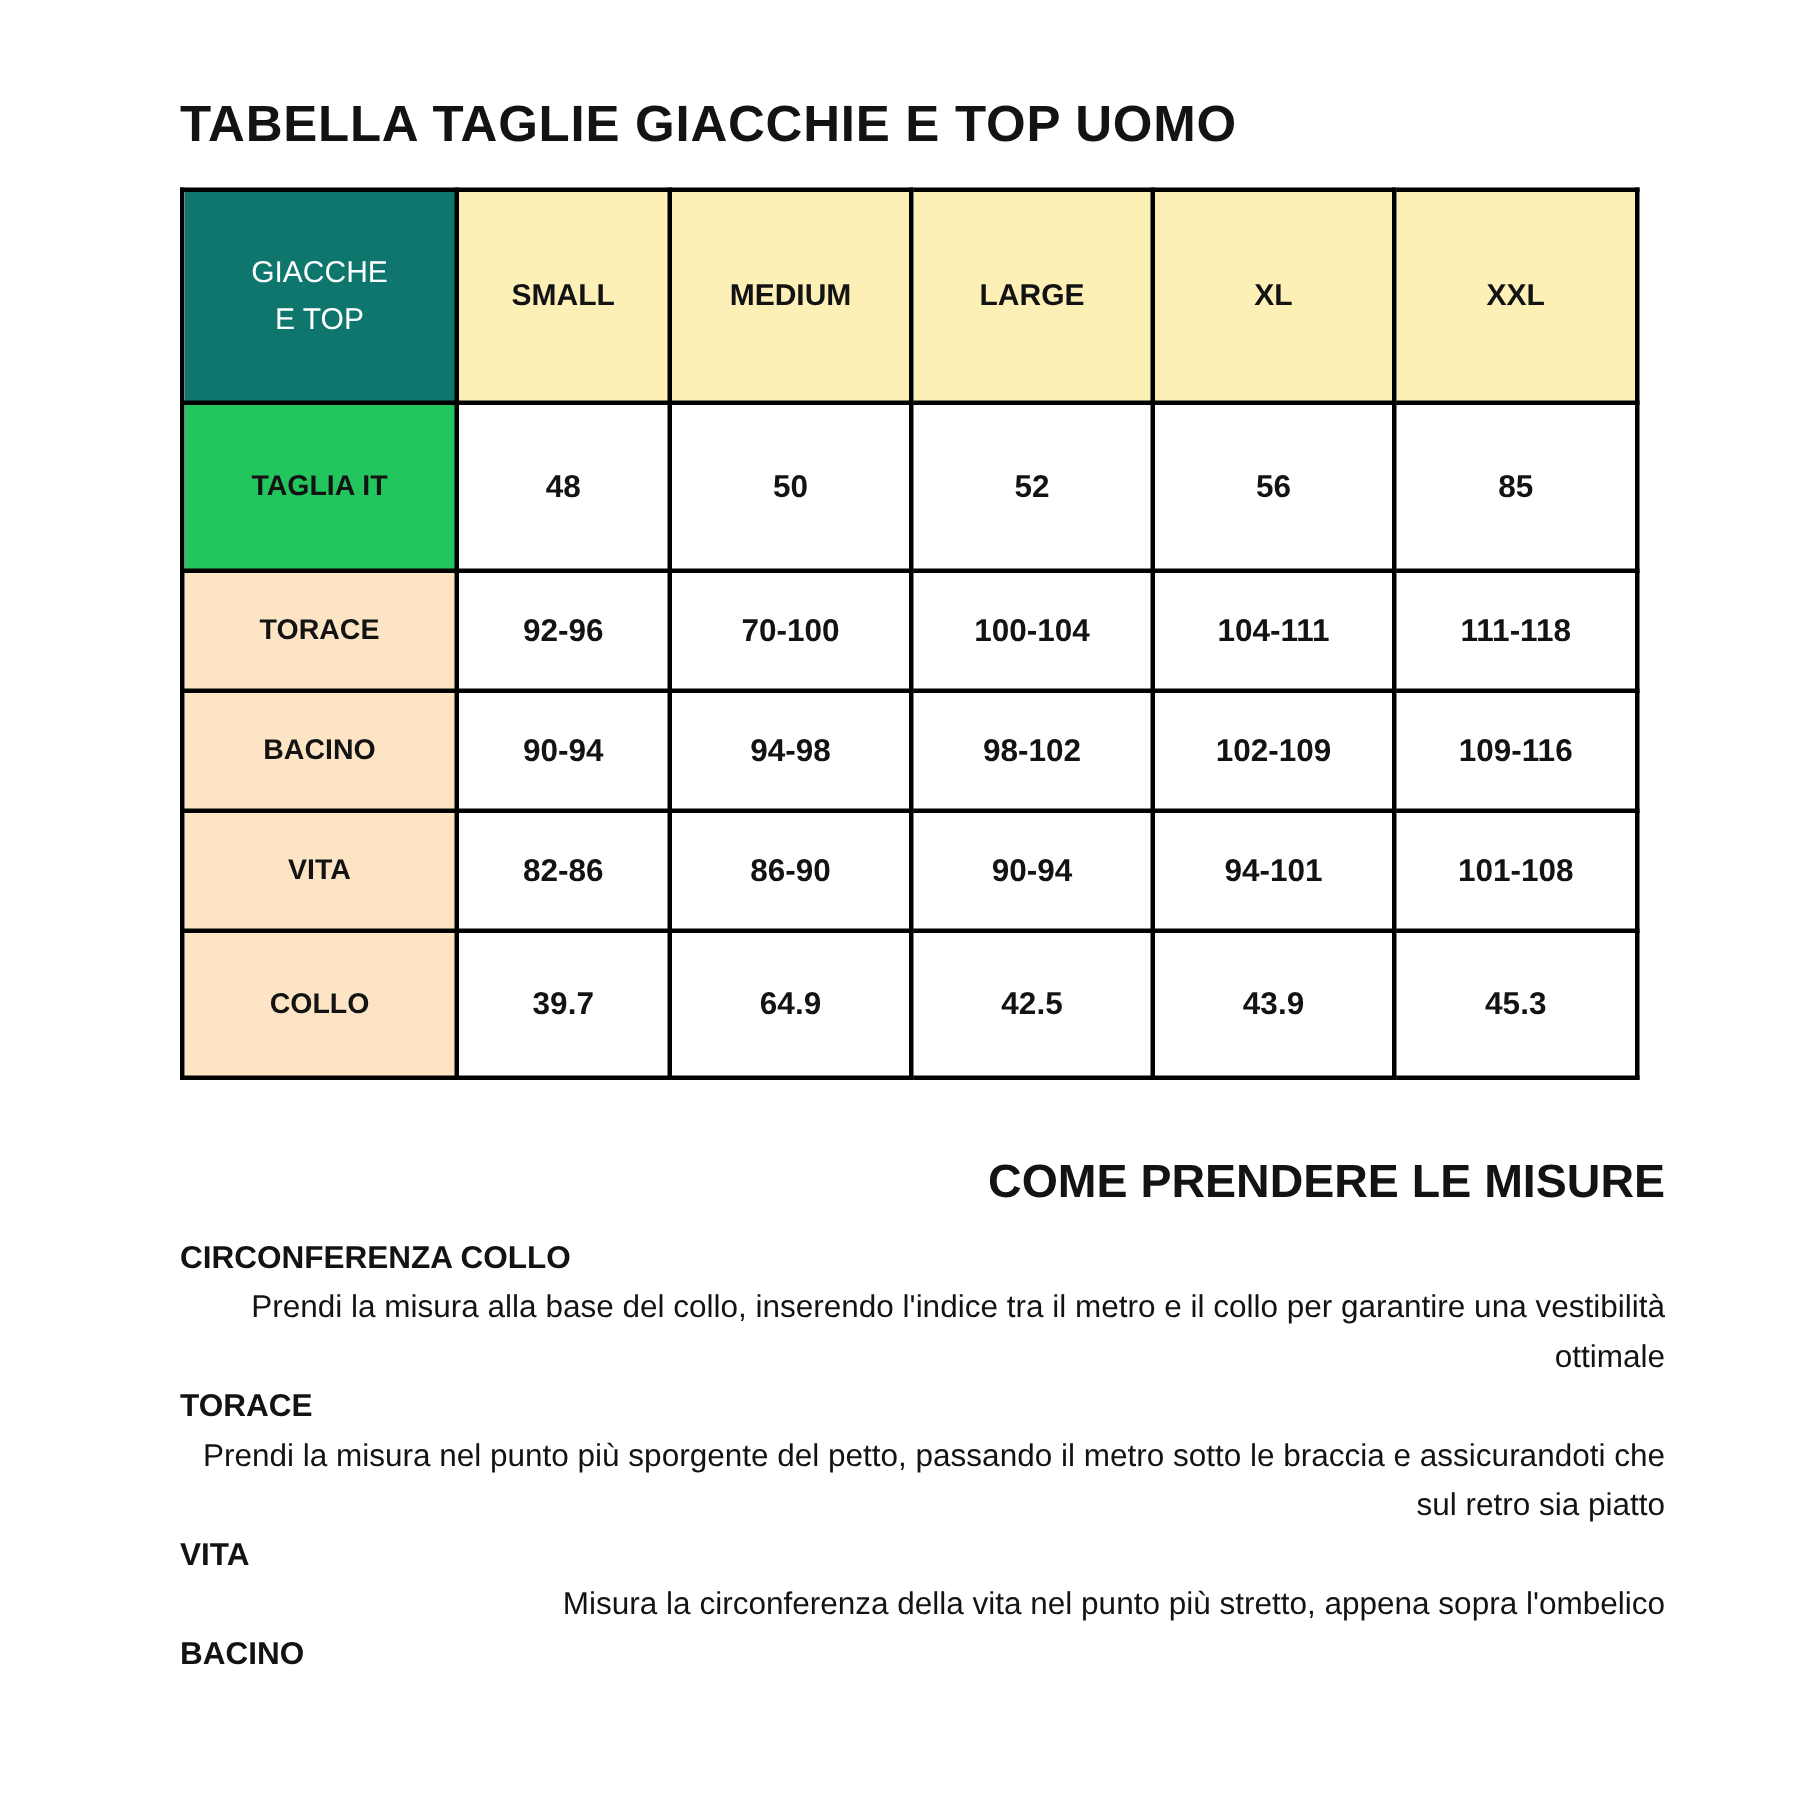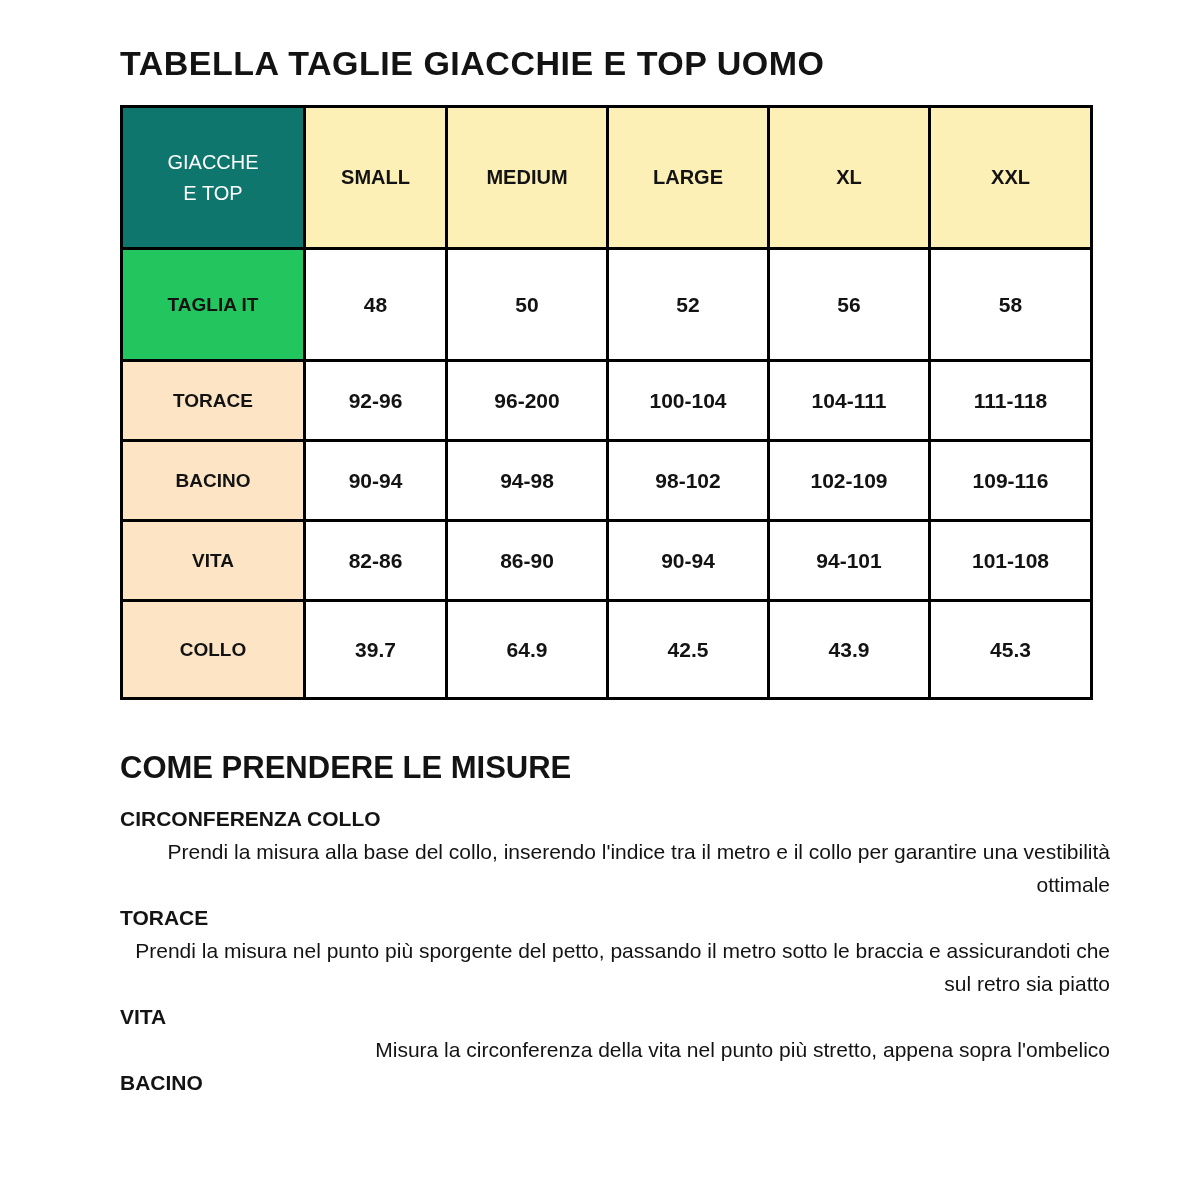--- a/index.html
+++ b/index.html
@@ -4,21 +4,21 @@
 <style>
   * { margin: 0; padding: 0; box-sizing: border-box; }
   html, body {
     width: 1200px;
     height: 1200px;
     background: #ffffff;
     font-family: "Liberation Sans", sans-serif;
     color: #111111;
   }
   .content {
-    padding-top: 44px;
+    padding-top: 64px;
     padding-left: 120px;
     width: 1110px;
   }
   .page-title {
     font-size: 34px;
     font-weight: bold;
     letter-spacing: 0.5px;
     color: #131313;
     margin-bottom: 22px;
   }
@@ -67,20 +67,21 @@
 
   .measure-section {
     margin-top: 50px;
     width: 990px;
   }
   .section-title {
     font-size: 31px;
     font-weight: bold;
     color: #131313;
     margin-bottom: 16px;
+    text-align: right;
   }
   .guide-heading {
     font-size: 21px;
     font-weight: bold;
     line-height: 33px;
     color: #131313;
   }
   .guide-text {
     font-size: 21px;
     font-weight: normal;
@@ -117,27 +118,27 @@
         <th class="col-head">XL</th>
         <th class="col-head">XXL</th>
       </tr>
 
       <tr class="r-taglia">
         <th class="row-head bg-orange">TAGLIA IT</th>
         <td class="val-cell">48</td>
         <td class="val-cell">50</td>
         <td class="val-cell">52</td>
         <td class="val-cell">56</td>
-        <td class="val-cell">58</td>
+        <td class="val-cell">85</td>
       </tr>
 
       <tr class="r-mid">
         <th class="row-head bg-peach">TORACE</th>
         <td class="val-cell">92-96</td>
-        <td class="val-cell">96-200</td>
+        <td class="val-cell">70-100</td>
         <td class="val-cell">100-104</td>
         <td class="val-cell">104-111</td>
         <td class="val-cell">111-118</td>
       </tr>
 
       <tr class="r-mid">
         <th class="row-head bg-peach">BACINO</th>
         <td class="val-cell">90-94</td>
         <td class="val-cell">94-98</td>
         <td class="val-cell">98-102</td>

